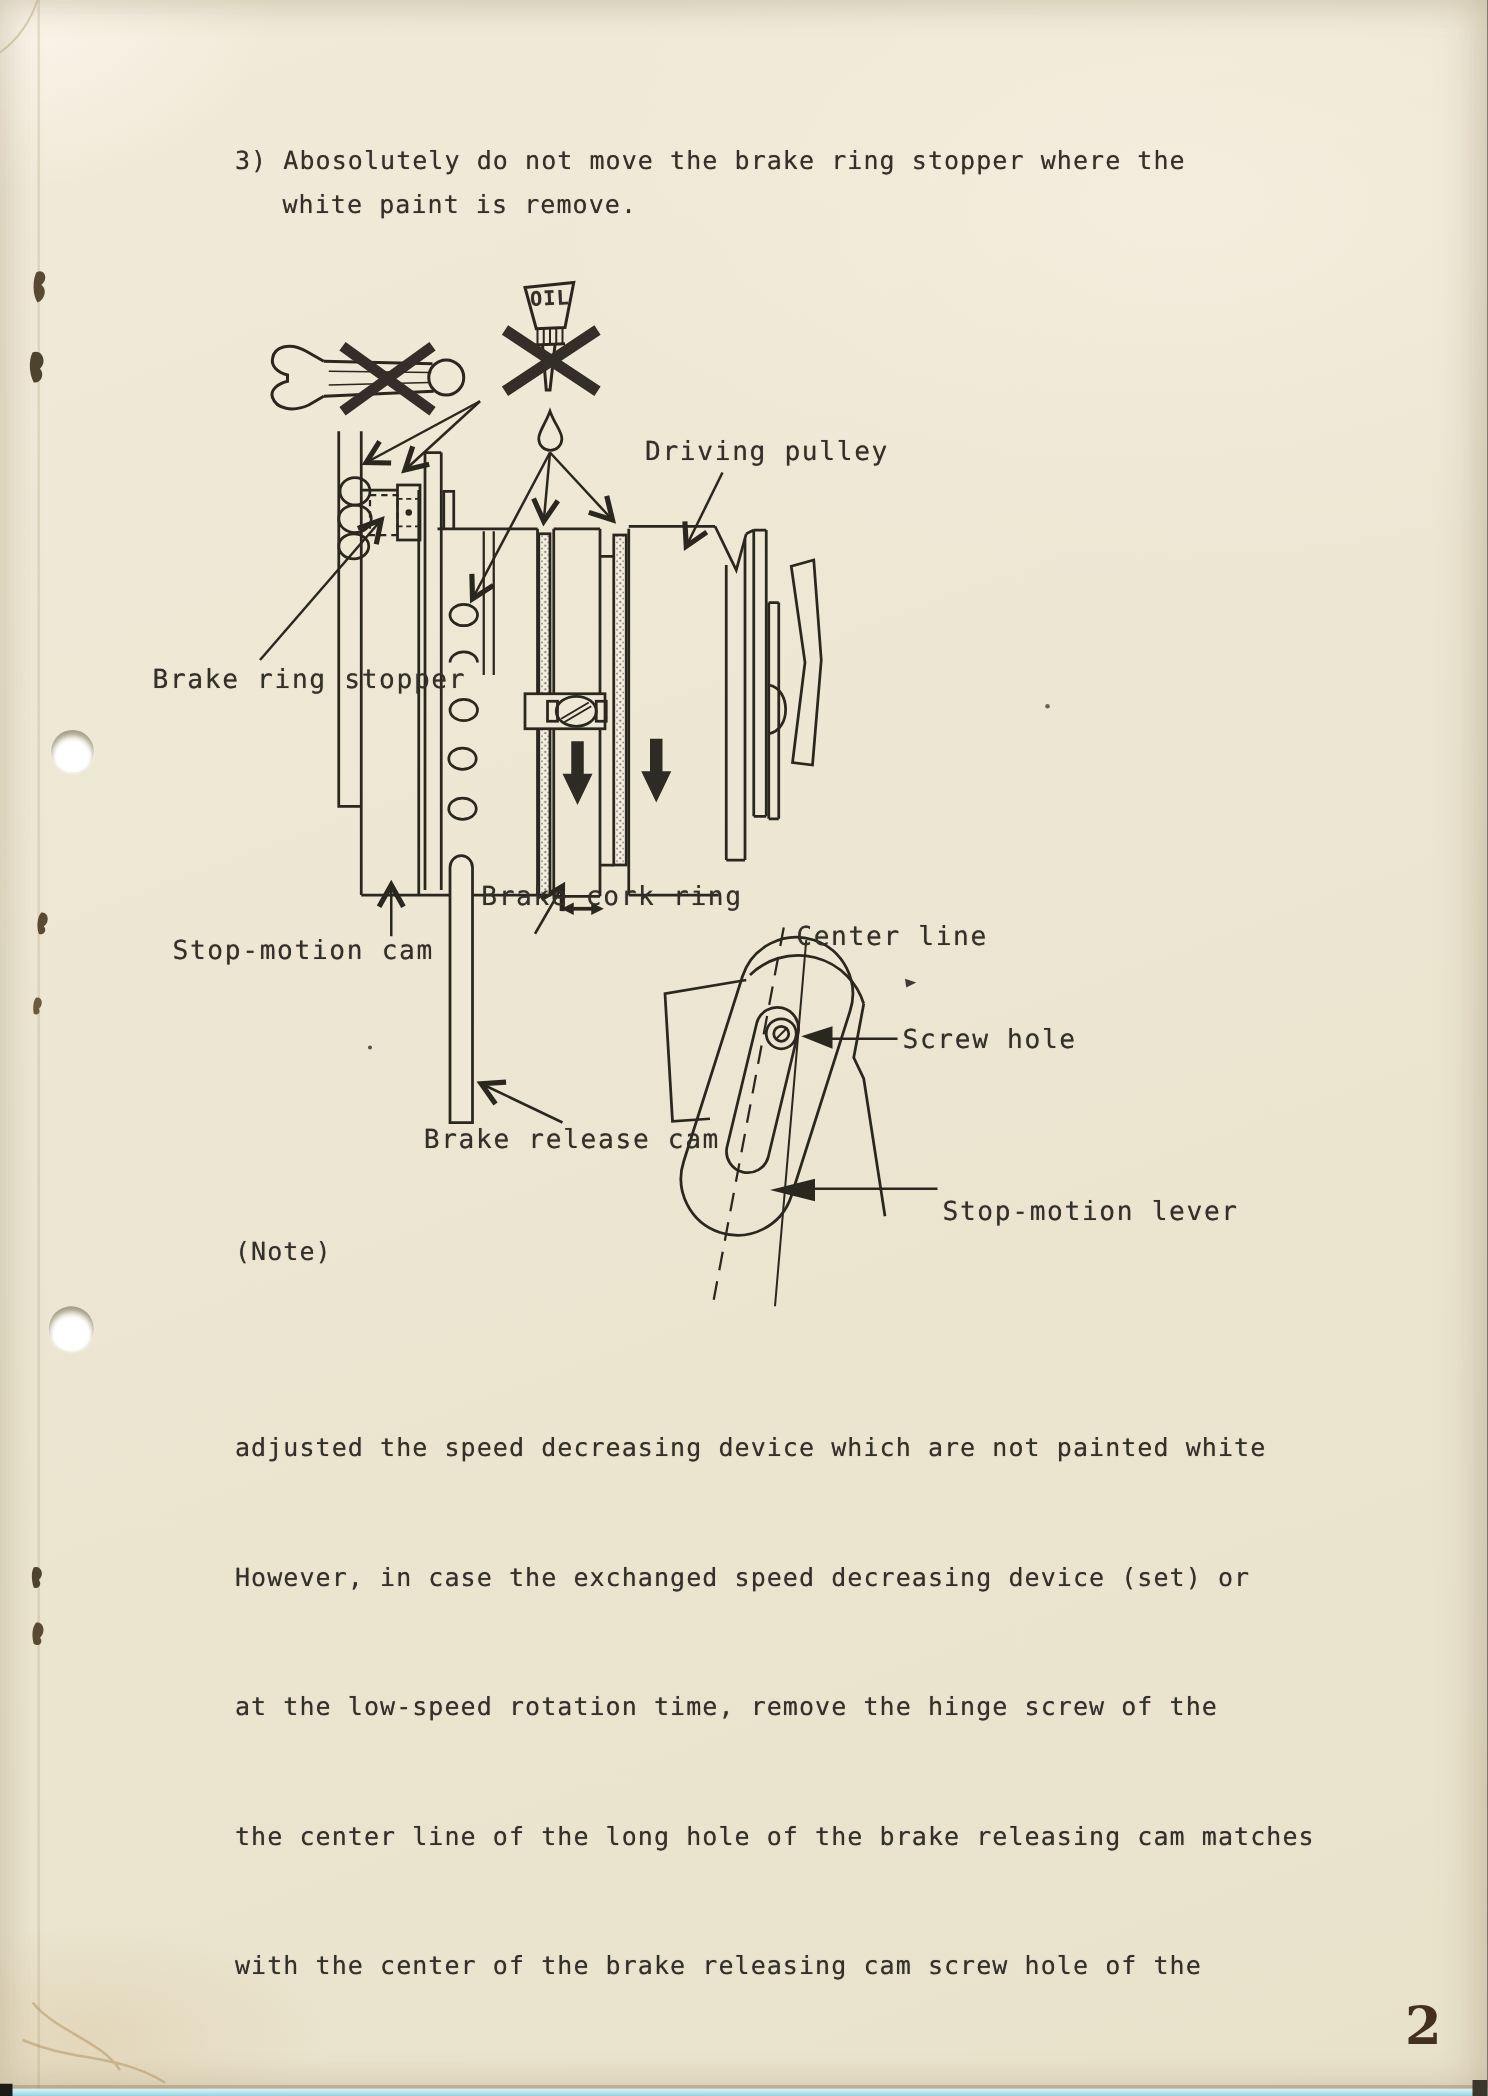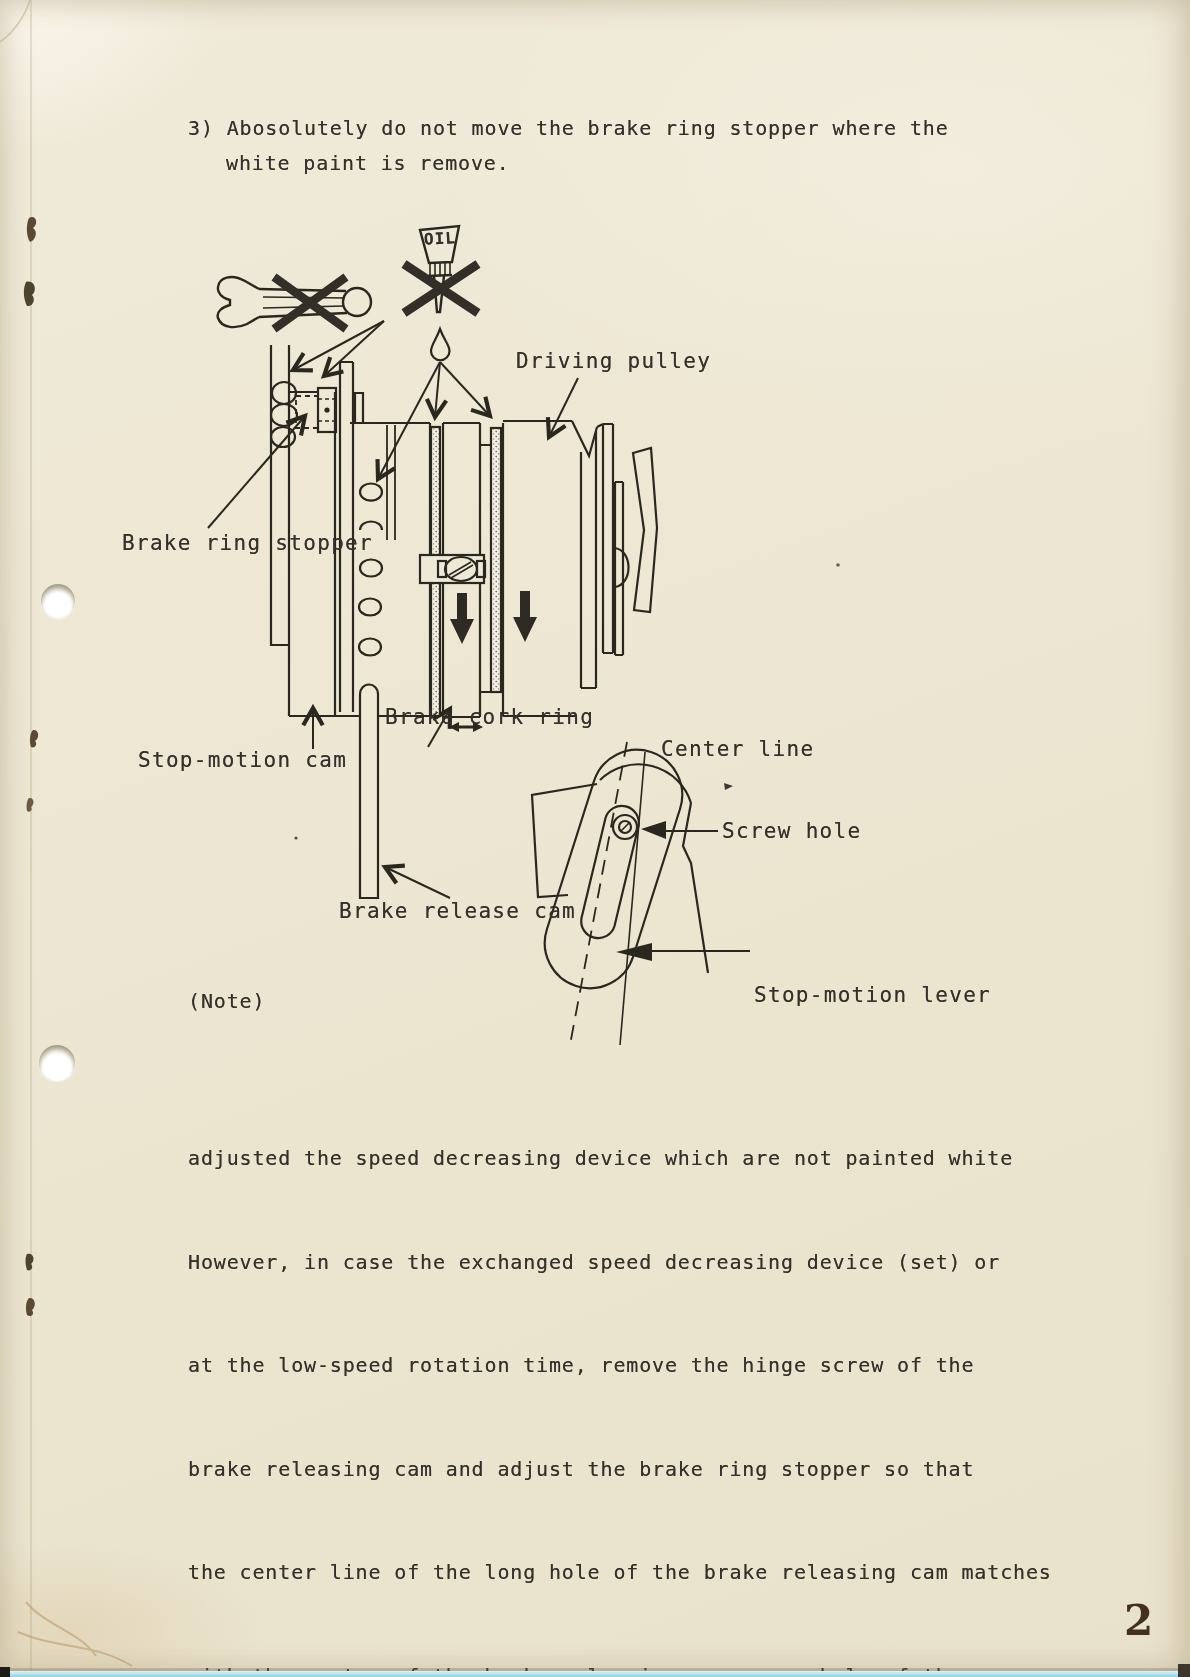--- a/index.html
+++ b/index.html
@@ -195,32 +195,31 @@
       <path d="M18,1632 C60,1650 92,1642 132,1666 M26,1602 C46,1626 80,1632 96,1656" stroke="rgba(170,135,85,0.45)" stroke-width="2" fill="none"></path>
       <path d="M0,42 C14,32 25,16 30,0" stroke="rgba(190,170,130,0.55)" stroke-width="1.6" fill="none"></path>
     </g>
   </svg>
 
   <div class="t oil" style="left:424px;top:229px;">OIL</div>
   <div class="t label" style="left:516px;top:349px;">Driving pulley</div>
   <div class="t label" style="left:122px;top:531px;">Brake ring stopper</div>
   <div class="t label" style="left:138px;top:748px;">Stop-motion cam</div>
   <div class="t label" style="left:385px;top:705px;">Brake cork ring</div>
-  <div class="t label" style="left:661px;top:737px;text-align:right;">Center line</div>
+  <div class="t label" style="left:637px;top:737px;text-align:right;">Center line</div>
   <div class="t label" style="left:722px;top:819px;">Screw hole</div>
   <div class="t label" style="left:300px;top:899px;margin-left:39px;">Brake release cam</div>
-  <div class="t label" style="left:754px;top:983px;">Stop-motion lever</div>
+  <div class="t label" style="left:754px;top:957px;">Stop-motion lever</div>
 
   <div class="t body-text" style="left:188px;top:989px;">(Note)</div>
 
   <div class="t body-text para" style="left:188px;top:1072px;">
     <div>adjusted the speed decreasing device which are not painted white</div>
     <div>However, in case the exchanged speed decreasing device (set) or</div>
     <div>at the low-speed rotation time, remove the hinge screw of the</div>
-    <div>brake releasing cam and adjust the brake ring stopper so that</div>
     <div>the center line of the long hole of the brake releasing cam matches</div>
     <div>with the center of the brake releasing cam screw hole of the</div>
     
   </div>
 
   <div class="t pagenum" style="left:1124px;top:1596px;">2</div>
 
   <div class="punch-hole" style="left:41px;top:584px;width:34px;height:34px;"></div>
   <div class="punch-hole" style="left:39px;top:1045px;width:36px;height:36px;"></div>
 

